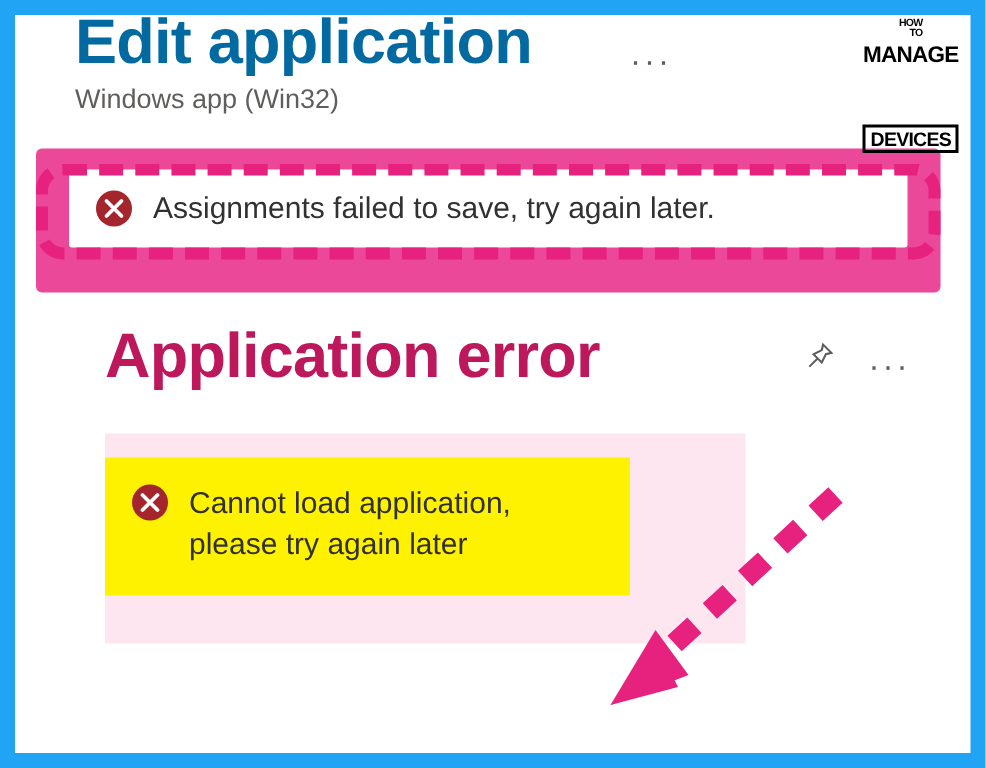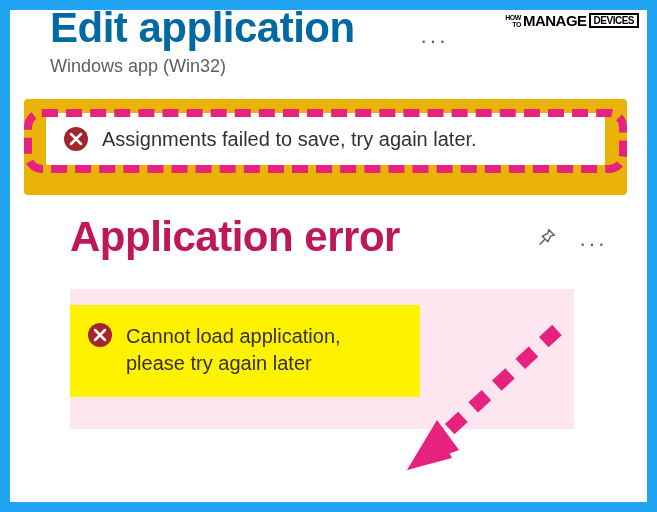--- a/index.html
+++ b/index.html
@@ -24,36 +24,38 @@
   right: 8px;
   font-family: Arial, sans-serif;
   font-weight: 900;
   font-size: 13px;
   letter-spacing: -0.5px;
   color: #000;
   z-index: 100;
   display: flex;
   align-items: center;
   gap: 2px;
+  flex-direction: column;
 }
 .logo .howto {
   font-size: 7px;
   line-height: 7px;
   text-align: right;
   font-weight: 900;
 }
 .logo .manage {
   font-size: 15px;
   font-weight: 900;
 }
 .logo .devices {
   border: 2.5px solid #000;
   padding: 0 3px;
-  font-size: 10px;
-  font-weight: 900;
+  font-size: 13px;
+  font-weight: 900;
+  margin-top: 36px;
 }
 
 .panel1 {
   padding: 0 0 0 40px;
 }
 .title1 {
   font-size: 42px;
   font-weight: 600;
   color: #0369a1;
   margin-top: -6px;
@@ -71,21 +73,21 @@
   font-size: 22px;
   color: #605e5c;
   letter-spacing: 2px;
 }
 
 .banner1-wrap {
   margin: 22px 20px 0 14px;
   position: relative;
 }
 .banner1-pink {
-  background: #eab308;
+  background: #ec4899;
   padding: 14px 22px 30px 22px;
   border-radius: 4px;
 }
 .banner1-inner {
   background: #fff;
   padding: 14px 18px;
   display: flex;
   align-items: center;
   gap: 14px;
   border-radius: 2px;
@@ -145,21 +147,21 @@
   top: 18px;
   right: 40px;
   font-size: 22px;
   color: #605e5c;
   letter-spacing: 2px;
 }
 
 .banner2-wrap {
   margin: 28px 0 0 60px;
   position: relative;
-  width: 504px;
+  width: 427px;
 }
 .banner2-pink {
   background: #fde6ef;
   height: 140px;
   padding: 16px 0 0 0;
 }
 .banner2-yellow {
   background: #fff200;
   width: 350px;
   padding: 18px 18px 20px 18px;

